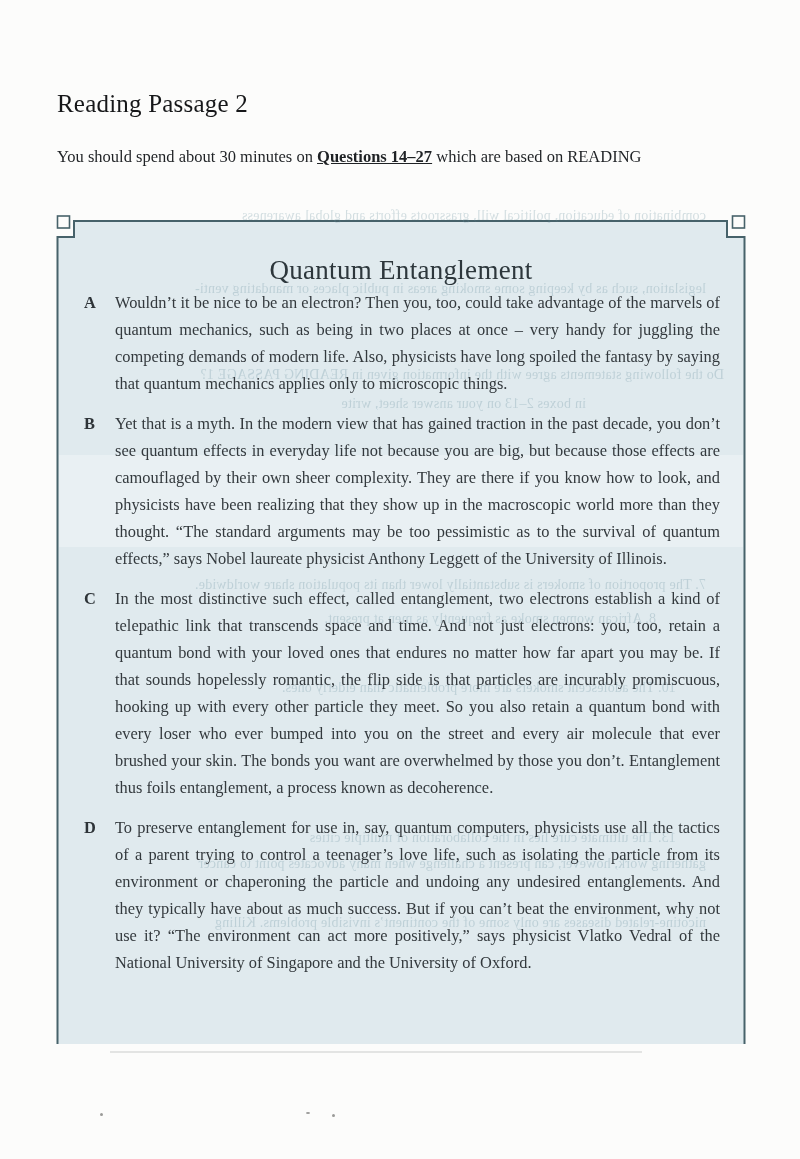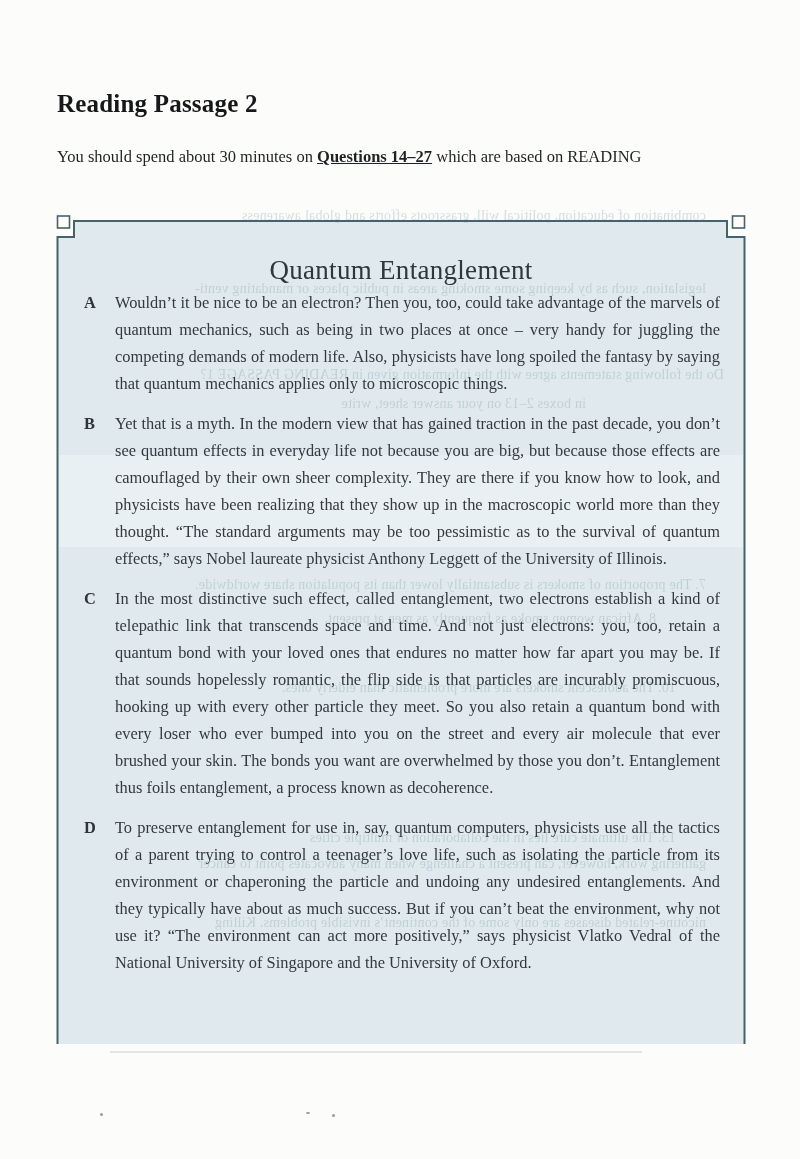--- a/index.html
+++ b/index.html
@@ -4,21 +4,21 @@
 <style>
   html,body{margin:0;padding:0;}
   body{
     width:800px;height:1159px;position:relative;overflow:hidden;
     background:#fcfcfb;
     font-family:"Liberation Serif", serif;
     color:#32383c;
   }
   .page-heading{
     position:absolute;left:57px;top:90px;
-    font-size:25px;font-weight:700;color:#161719;letter-spacing:.2px;
+    font-size:25px;font-weight:400;color:#161719;letter-spacing:.2px;
   }
   .instruction{
     position:absolute;left:57px;top:142px;width:680px;
     font-size:16.5px;line-height:30px;color:#1f2225;
   }
   .instruction b{font-weight:700;text-decoration:underline;}
   
   .passage-box{
     position:absolute;left:56px;top:215px;width:690px;height:829px;
   }

